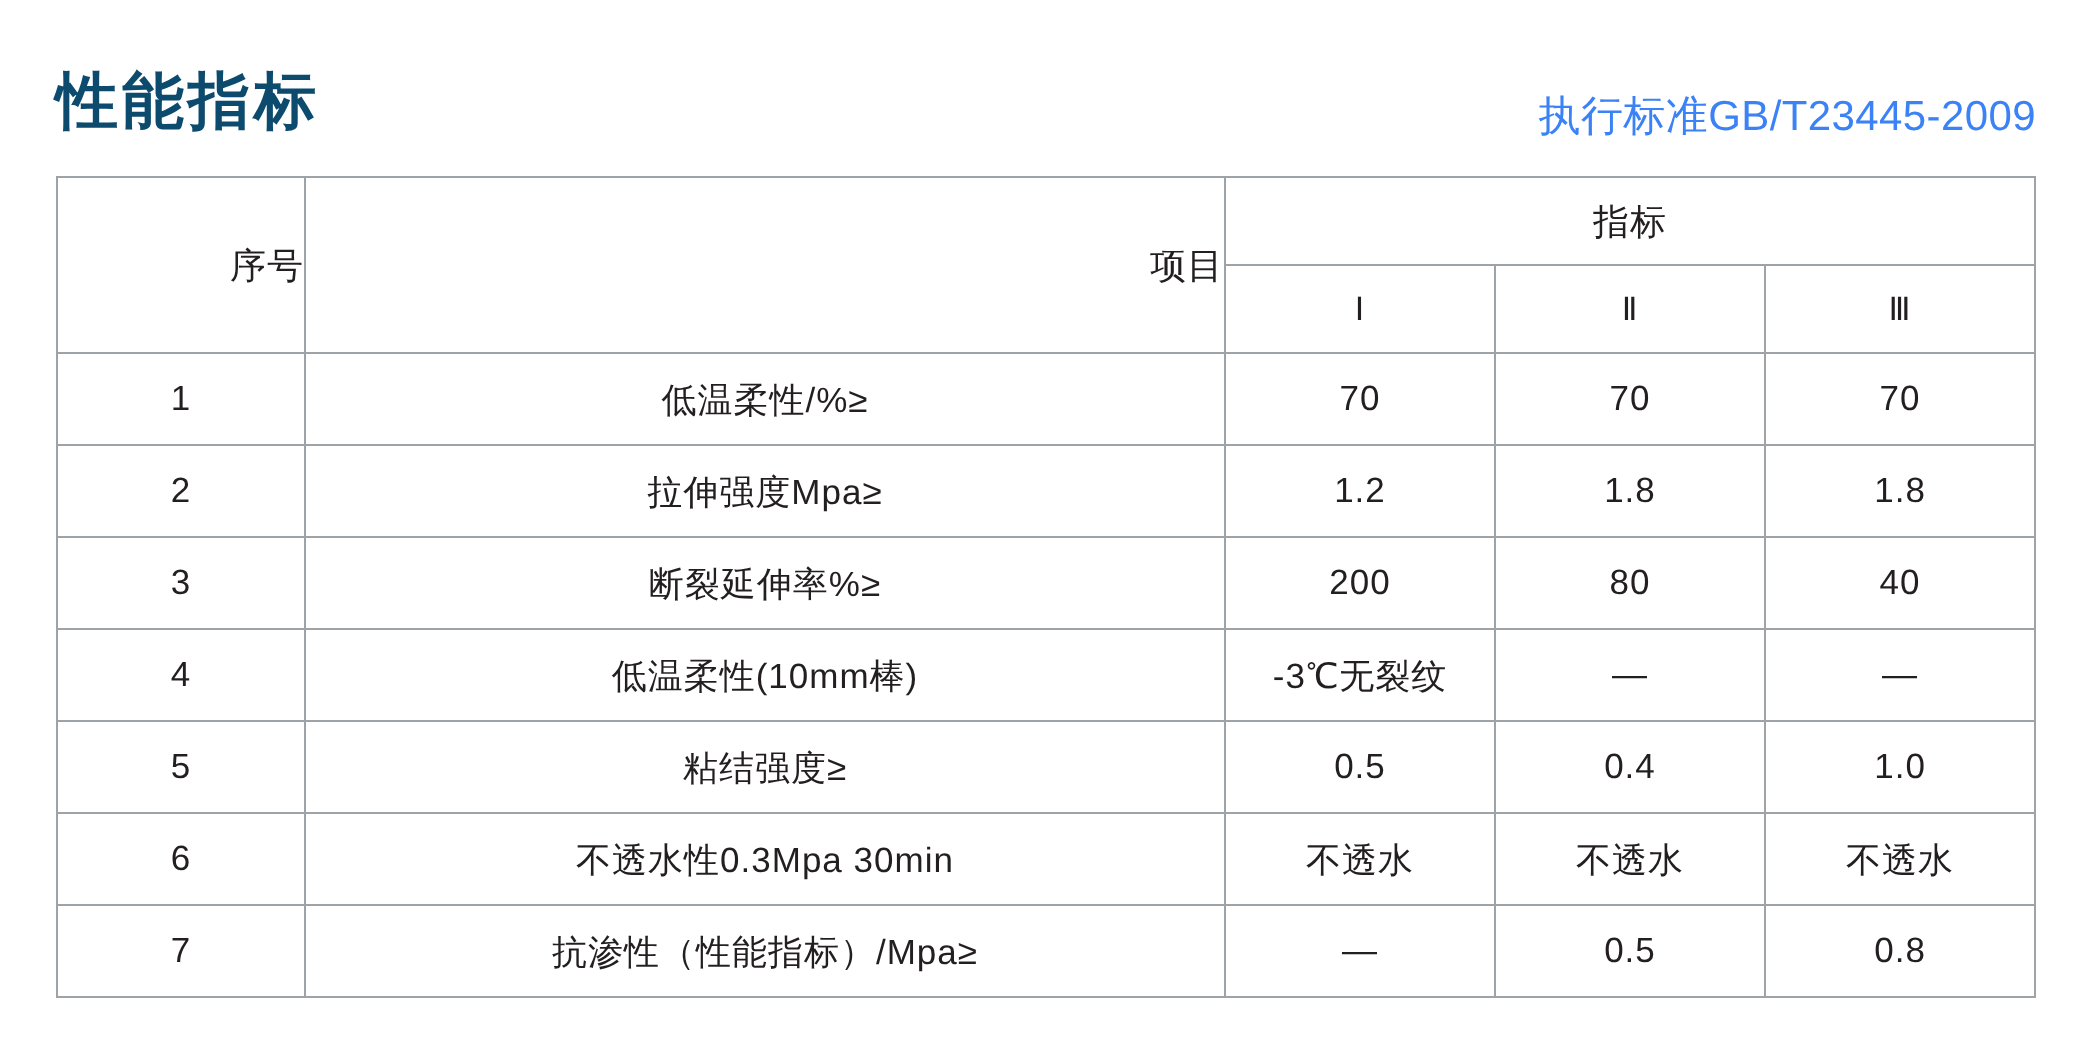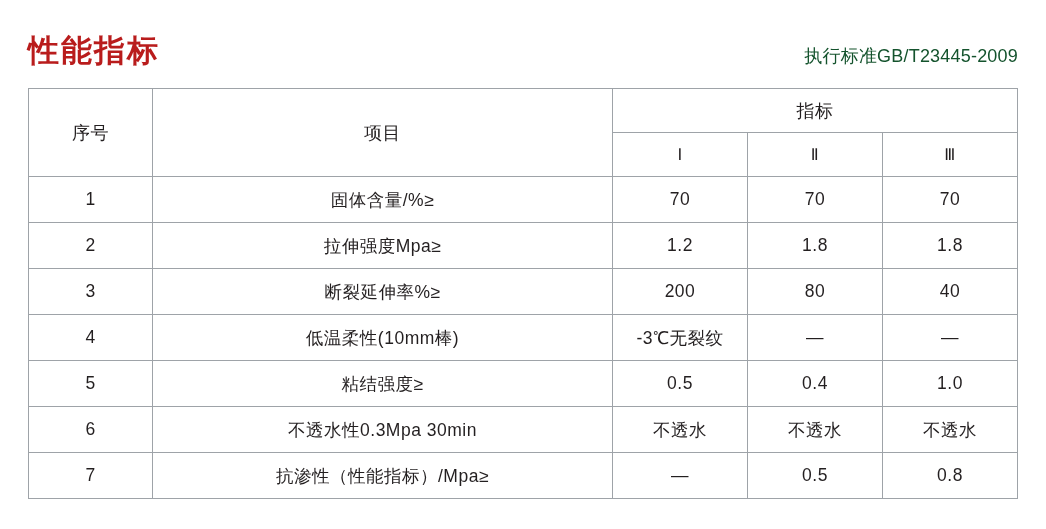--- a/index.html
+++ b/index.html
@@ -27,22 +27,22 @@
     top: 30px;
     font-size: 31px;
     font-weight: bold;
     letter-spacing: 2px;
     color: #1b4f8f;
   }
   .standard {
     position: absolute;
     right: 28px;
     top: 44px;
-    font-size: 18px;
-    color: #14532d;
+    font-size: 21px;
+    color: #3b82f6;
     letter-spacing: 0.2px;
     white-space: nowrap;
   }
   .table-wrap {
     position: absolute;
     left: 28px;
     top: 88px;
     width: 990px;
   }
   table.spec {
@@ -57,20 +57,21 @@
     font-weight: normal;
     font-size: 17.5px;
     color: #231f20;
     padding: 0;
     height: 45px;
     letter-spacing: 0.5px;
   }
   table.spec thead td.h-no,
   table.spec thead td.h-item {
     font-size: 18px;
+    text-align: right;
   }
   table.spec thead td.h-index {
     font-size: 18px;
     height: 43px;
   }
   table.spec thead td.h-grade {
     font-size: 16px;
     height: 43px;
   }
   col.c-no { width: 124px; }
@@ -79,21 +80,21 @@
   .cell-no { font-size: 17px; }
   .cell-item { font-size: 18px; }
   .cell-val { font-size: 17.5px; }
   .dash { letter-spacing: 0; }
 </style>
 </head>
 <body>
 
 <div class="page">
 
-  <div class="title" style="color: #b91c1c;">性能指标</div>
+  <div class="title" style="color: #0c4a6e;">性能指标</div>
   <div class="standard">执行标准GB/T23445-2009</div>
 
   <div class="table-wrap">
     <table class="spec">
       <colgroup>
         <col class="c-no">
         <col class="c-item">
         <col class="c-g">
         <col class="c-g">
         <col class="c-g">
@@ -106,21 +107,21 @@
         </tr>
         <tr>
           <td class="h-grade">Ⅰ</td>
           <td class="h-grade">Ⅱ</td>
           <td class="h-grade">Ⅲ</td>
         </tr>
       </thead>
       <tbody>
         <tr>
           <td class="cell-no">1</td>
-          <td class="cell-item">固体含量/%≥</td>
+          <td class="cell-item">低温柔性/%≥</td>
           <td class="cell-val">70</td>
           <td class="cell-val">70</td>
           <td class="cell-val">70</td>
         </tr>
         <tr>
           <td class="cell-no">2</td>
           <td class="cell-item">拉伸强度Mpa≥</td>
           <td class="cell-val">1.2</td>
           <td class="cell-val">1.8</td>
           <td class="cell-val">1.8</td>

